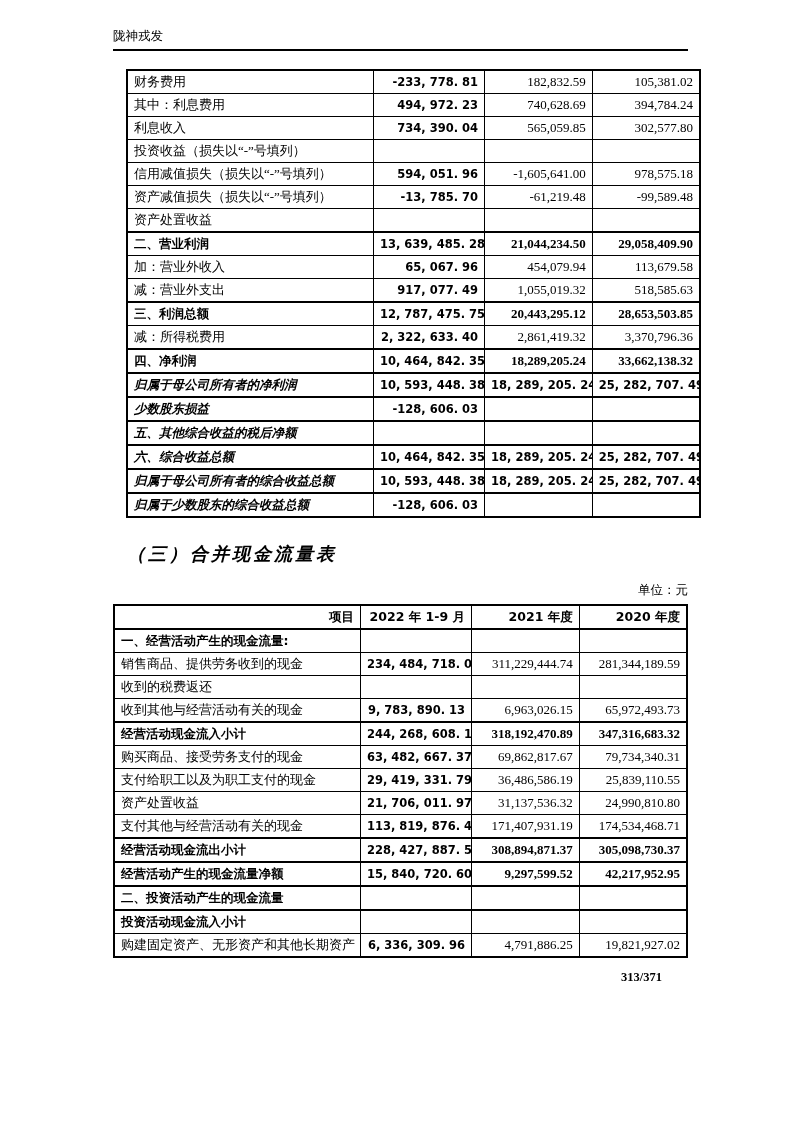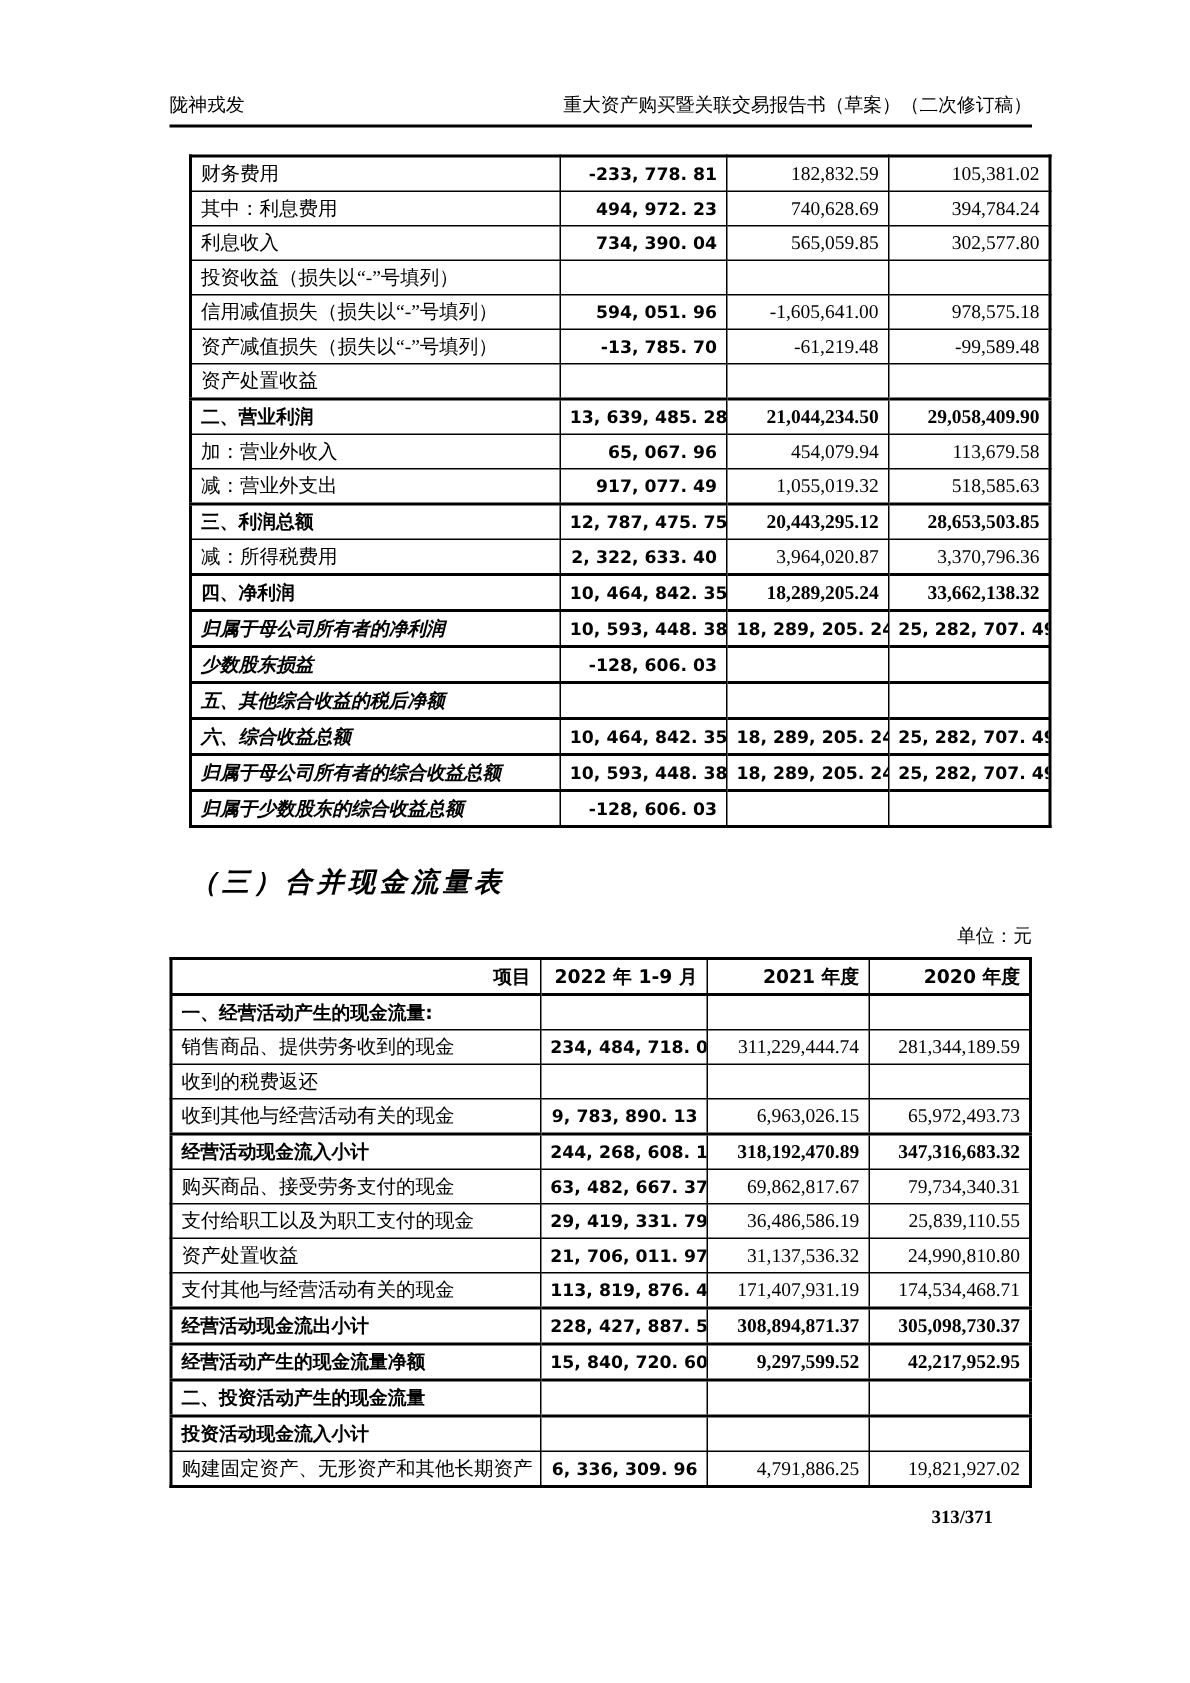--- a/index.html
+++ b/index.html
@@ -3,21 +3,21 @@
 <meta charset="utf-8">
 <style>
   html,body{margin:0;padding:0;background:#ffffff;}
   .page{
     position:relative;
     width:793px;
     height:1122px;
     margin:0 auto;
     background:#ffffff;
     box-sizing:border-box;
-    padding:62px 105px 0 113px;
+    padding:28px 105px 0 113px;
     font-family:"Liberation Serif", serif;
     color:#000;
   }
   
   .doc-header{
     display:flex;
     justify-content:space-between;
     align-items:flex-end;
     font-size:12.5px;
     padding-bottom:4px;
@@ -78,21 +78,20 @@
     font-weight:bold;
   }
 </style>
 </head>
 <body>
 
 <div class="page">
 
   <div class="doc-header">
     <span>陇神戎发</span>
-    <span>重大资产购买暨关联交易报告书（草案）（二次修订稿）</span>
   </div>
 
   <table class="fin income-table">
     <colgroup>
       <col style="width:43%">
         <col style="width:19.4%">
         <col style="width:18.8%">
         <col style="width:18.8%">
     </colgroup>
     <tbody id="income-body">
@@ -158,21 +157,21 @@
         </tr>
         <tr class="sep">
           <td class="lab ls-hei">三、利润总额</td>
           <td class="num vs-h">12, 787, 475. 75</td>
           <td class="num vs-b">20,443,295.12</td>
           <td class="num vs-b">28,653,503.85</td>
         </tr>
         <tr>
           <td class="lab ls-song">减：所得税费用</td>
           <td class="num vs-h">2, 322, 633. 40</td>
-          <td class="num vs-n">3,964,020.87</td>
+          <td class="num vs-n">2,861,419.32</td>
           <td class="num vs-n">3,370,796.36</td>
         </tr>
         <tr class="sep">
           <td class="lab ls-hei">四、净利润</td>
           <td class="num vs-h">10, 464, 842. 35</td>
           <td class="num vs-b">18,289,205.24</td>
           <td class="num vs-b">33,662,138.32</td>
         </tr>
         <tr class="sep">
           <td class="lab ls-kai">归属于母公司所有者的净利润</td>

